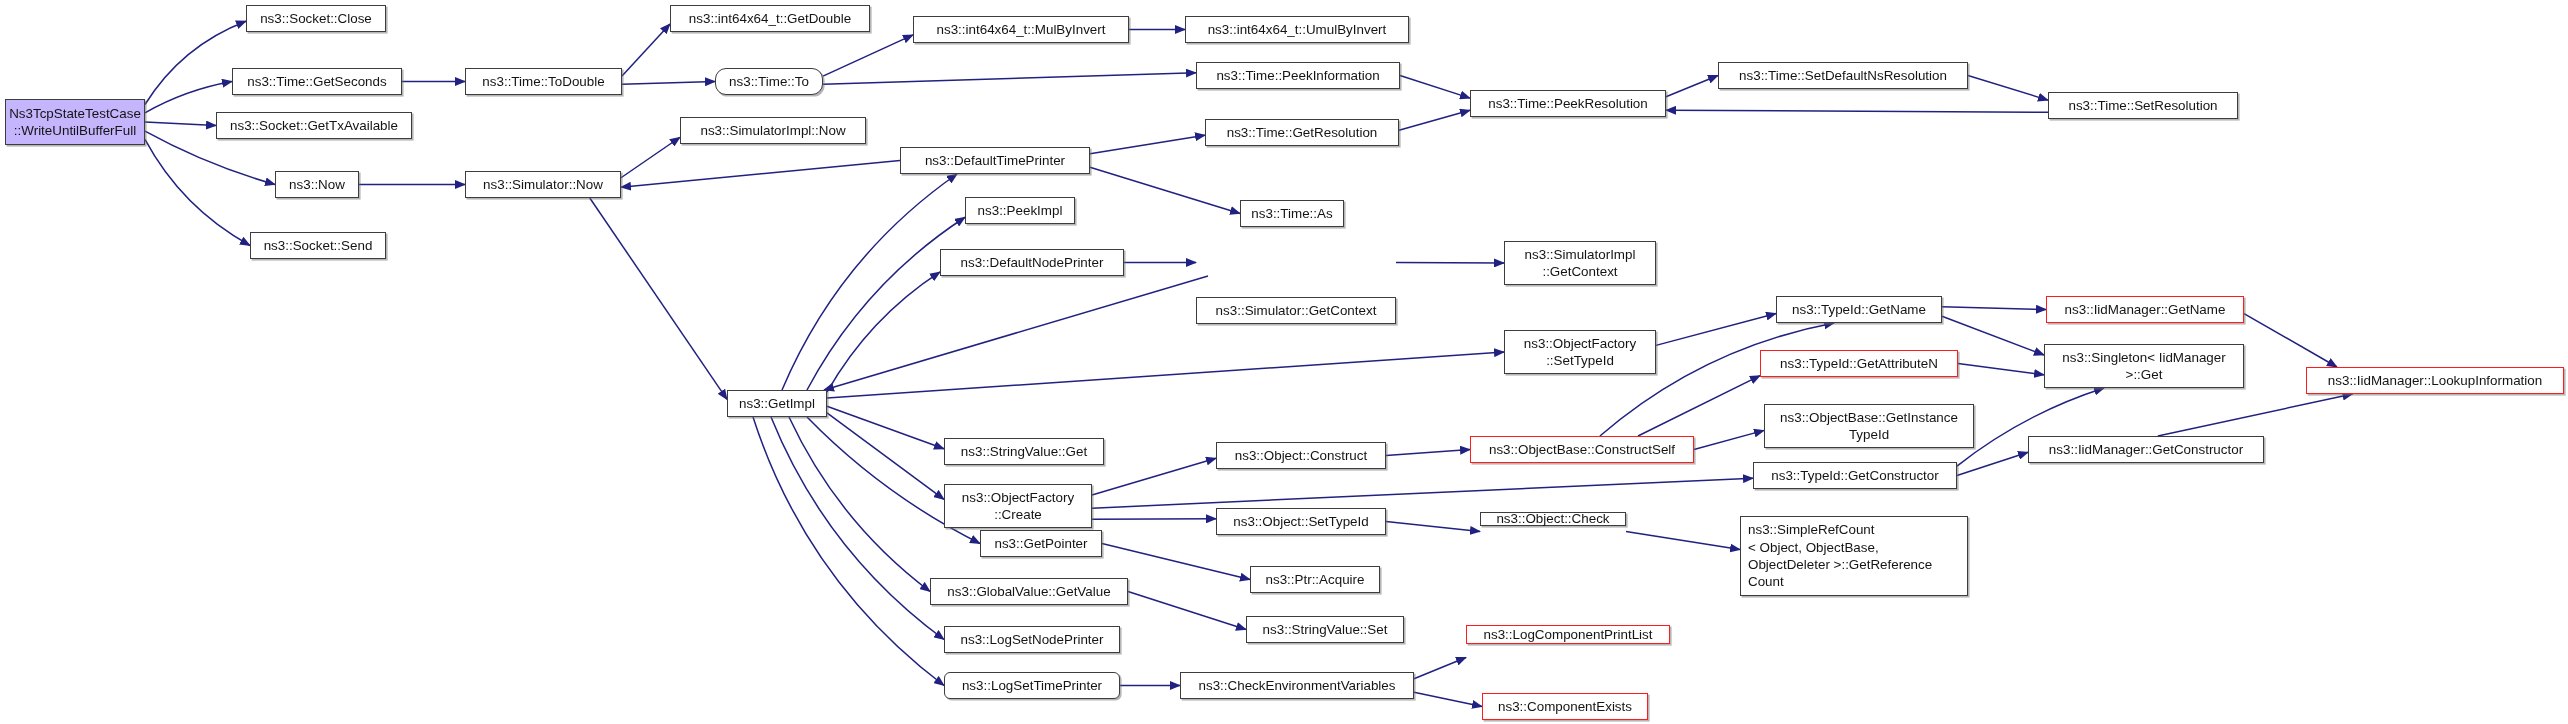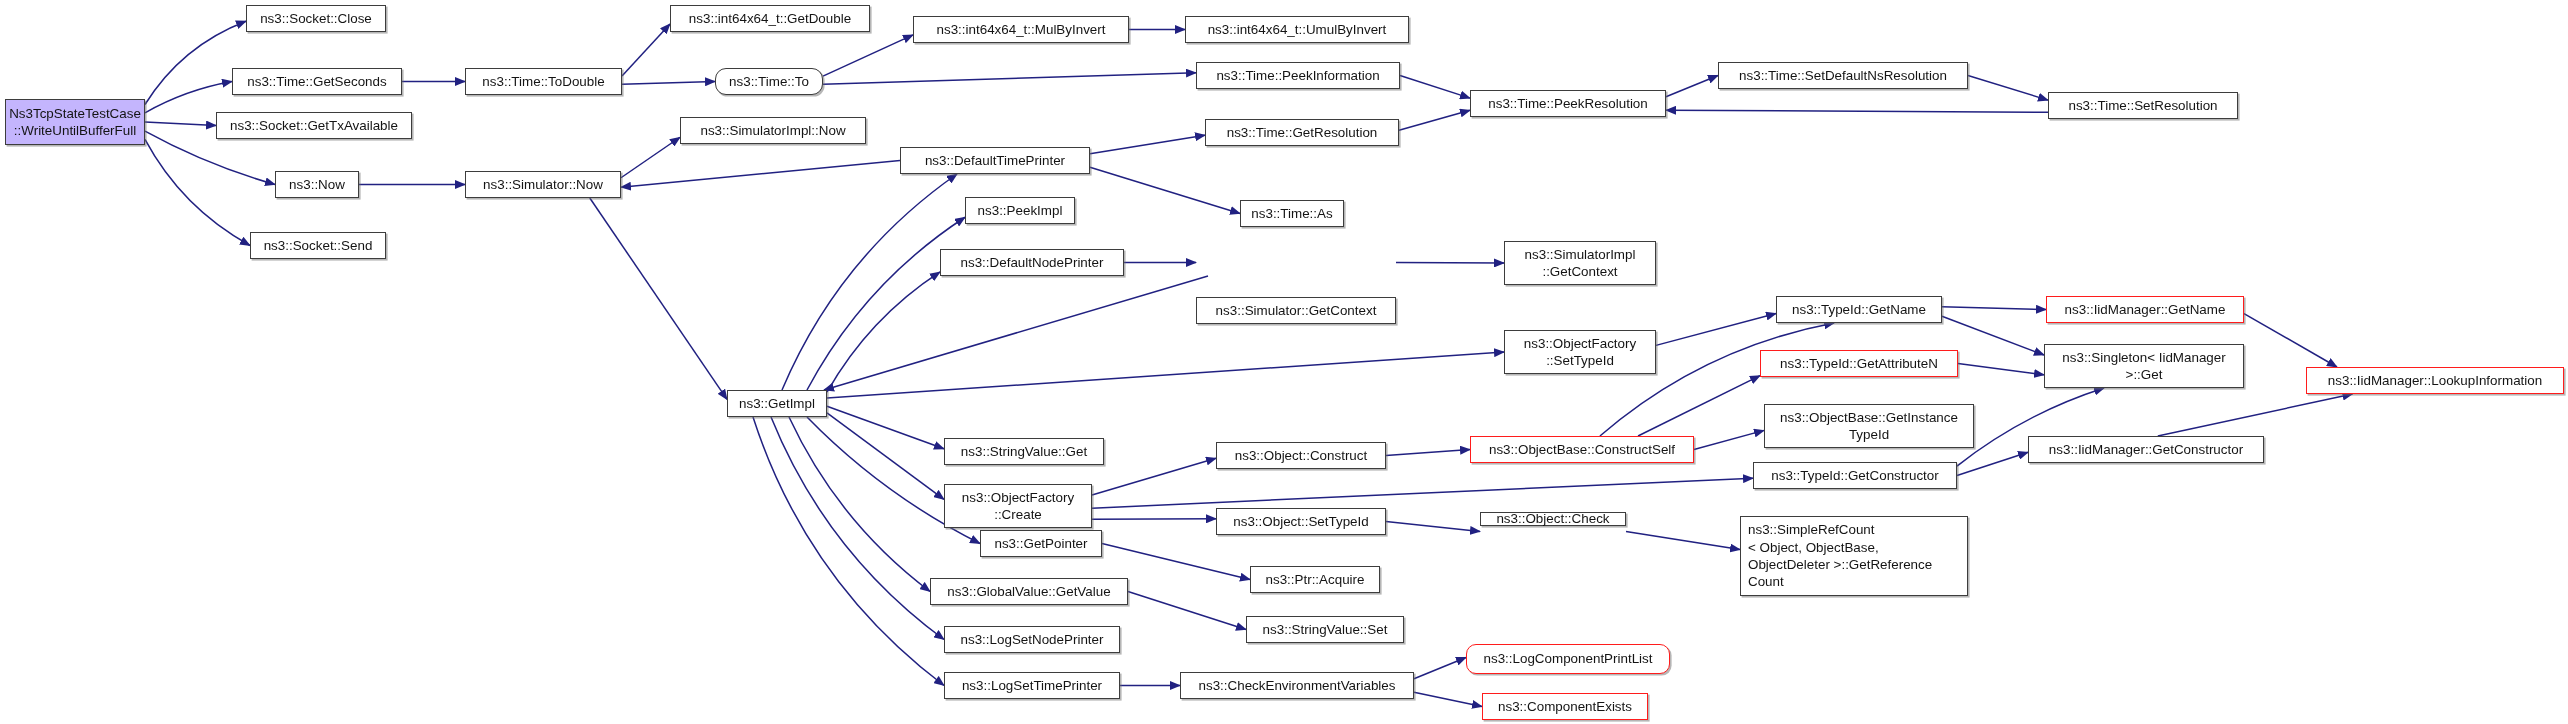--- a/index.html
+++ b/index.html
@@ -226,25 +226,25 @@
     </div>
     <div class="node" style="left: 930px; top: 578px; width: 198px; height: 27px;">
       <span>ns3::GlobalValue::GetValue</span>
     </div>
     <div class="node" style="left: 1246px; top: 616px; width: 158px; height: 27px;">
       <span>ns3::StringValue::Set</span>
     </div>
     <div class="node" style="left: 944px; top: 626px; width: 176px; height: 27px;">
       <span>ns3::LogSetNodePrinter</span>
     </div>
-    <div class="node" style="left: 944px; top: 672px; width: 176px; height: 27px;">
+    <div class="node" style="left: 944px; top: 672px; width: 176px; height: 27px; border-radius: 6px;">
       <span>ns3::LogSetTimePrinter</span>
     </div>
     <div class="node" style="left: 1180px; top: 672px; width: 234px; height: 27px;">
       <span>ns3::CheckEnvironmentVariables</span>
     </div>
-    <div class="node red" style="left: 1466px; top: 644px; width: 204px; height: 30px; border-radius: 10px;">
+    <div class="node red" style="left: 1466px; top: 625px; width: 204px; height: 19px;">
       <span>ns3::LogComponentPrintList</span>
     </div>
     <div class="node red" style="left: 1482px; top: 693px; width: 166px; height: 27px;">
       <span>ns3::ComponentExists</span>
     </div>
   </div>
 
 </body></html>

